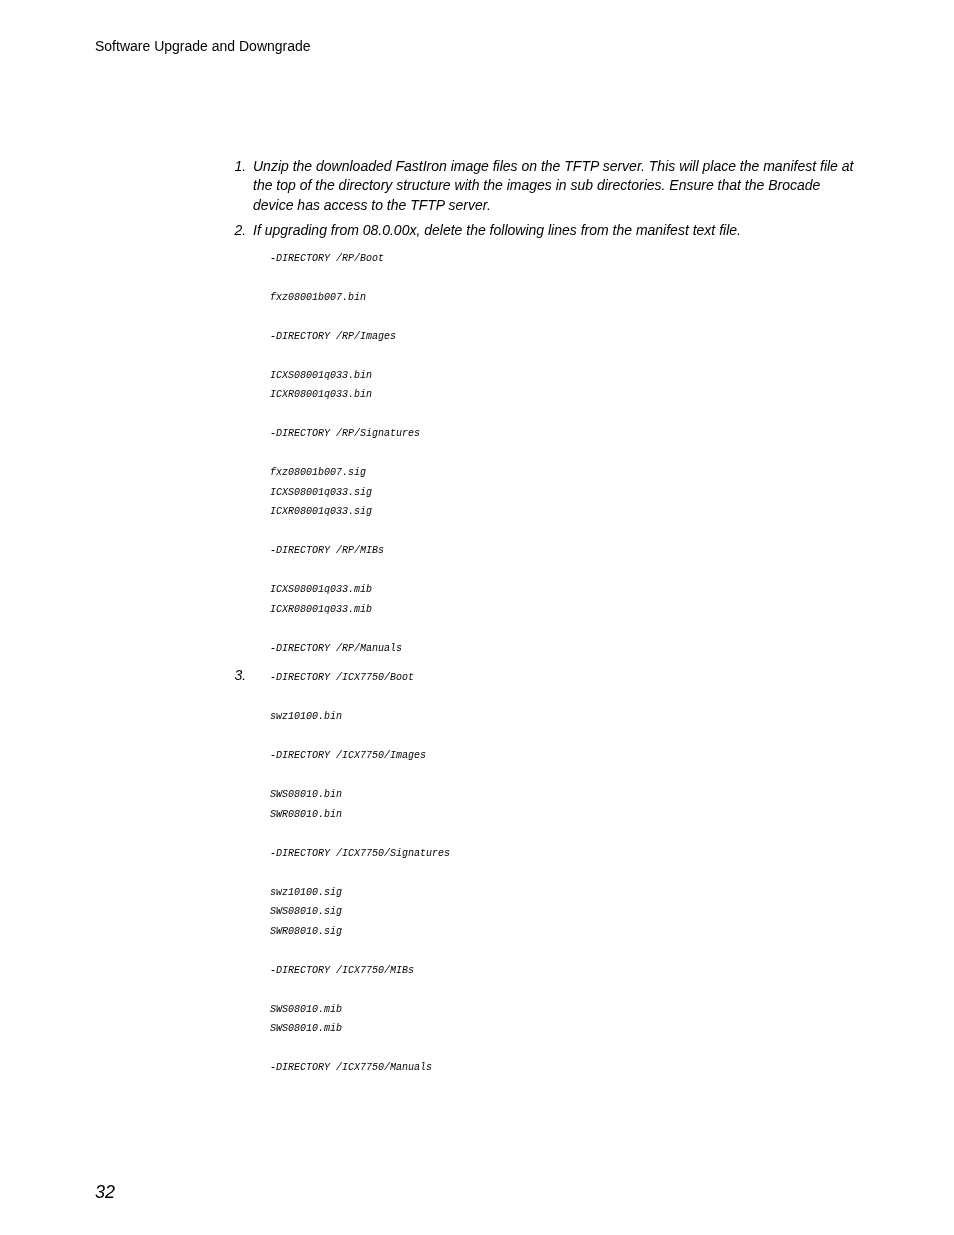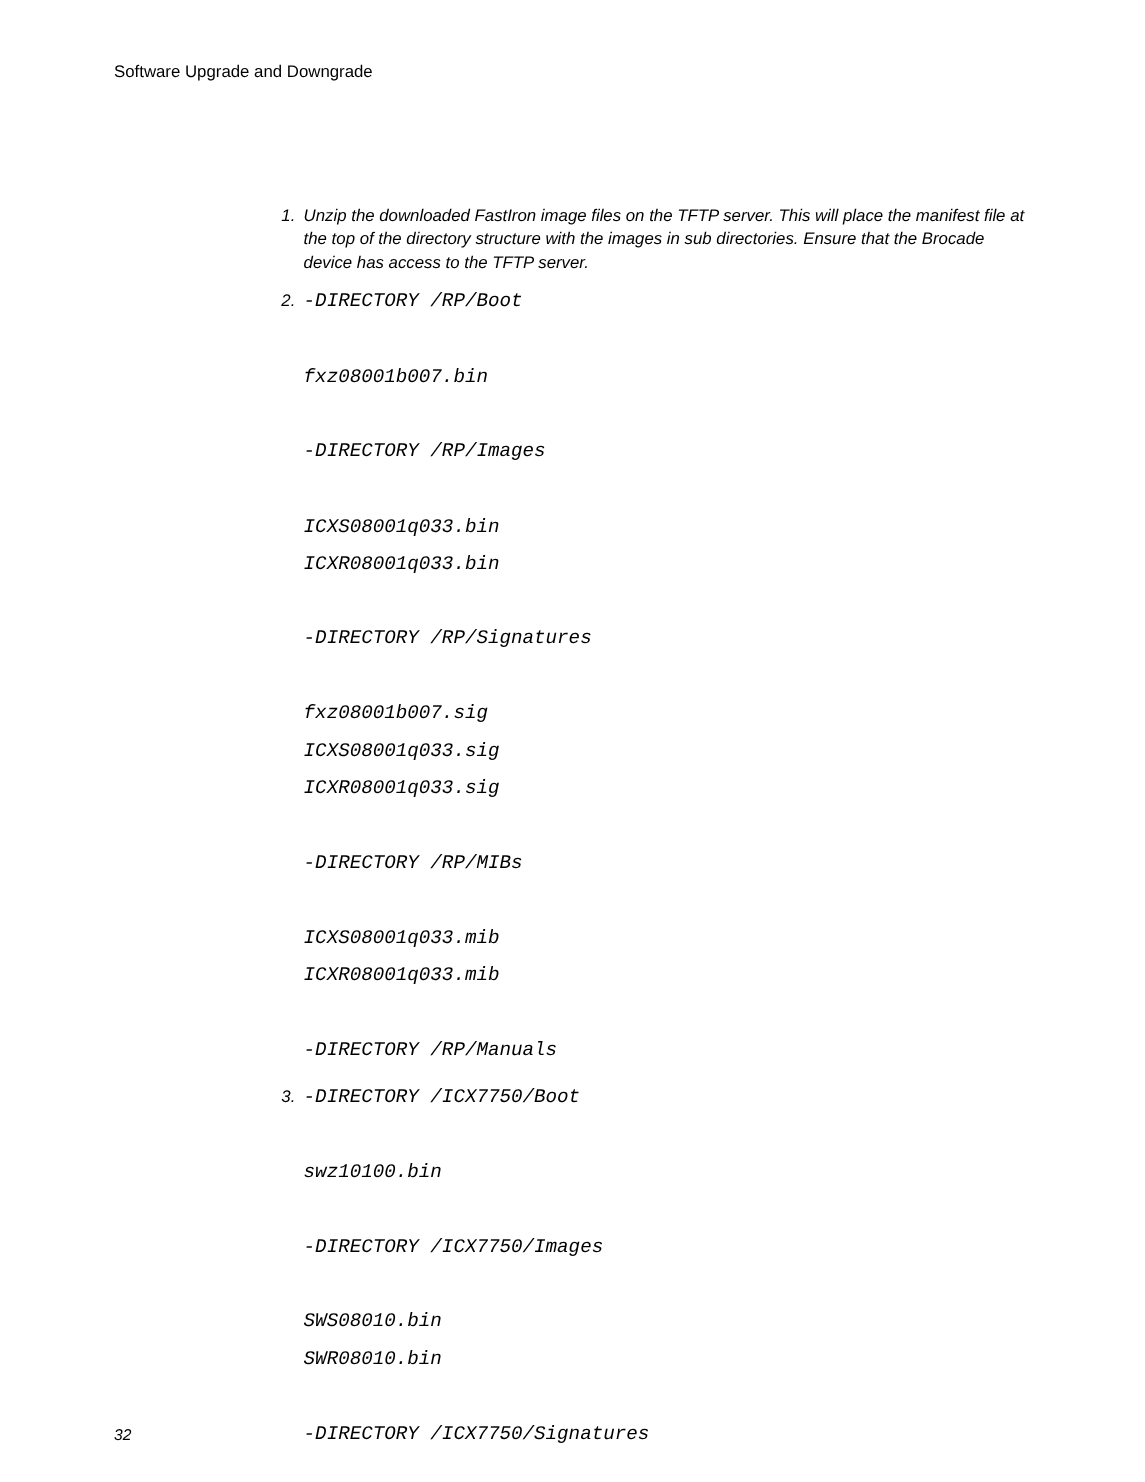--- a/index.html
+++ b/index.html
@@ -7,53 +7,53 @@
     font-size: 14px;
     color: #000;
     margin: 0;
     background: #fff;
     line-height: 1.4;
   }
   .page {
     width: 954px;
     height: 1235px;
     box-sizing: border-box;
-    padding: 50px 90px 35px 95px;
+    padding: 37px 90px 35px 95px;
     position: relative;
   }
   .header-title {
     font-size: 14px;
     margin-bottom: 100px;
   }
   .content {
     margin-left: 130px;
   }
   ol {
     margin: 0;
     padding-left: 25px;
   }
   li {
     margin-bottom: 6px;
     padding-left: 3px;
     font-style: italic;
   }
   pre {
     font-family: "Courier New", monospace;
-    font-size: 16px;
-    margin: 8px 0;
+    font-size: 10px;
+    margin: 8px 17px;
     white-space: pre;
     line-height: 1.95;
   }
   .footer {
     position: absolute;
     bottom: 30px;
     left: 95px;
     right: 90px;
     font-style: italic;
-    font-size: 13px;
+    font-size: 18px;
   }
   .footer .pagenum {
     float: left;
   }
   .footer .docinfo {
     float: right;
     text-align: right;
   }
   li.with-list-marker {
     list-style: decimal;
@@ -64,20 +64,21 @@
 
 <div class="page">
   <div class="header-title">Software Upgrade and Downgrade</div>
 
   <div class="content">
     <ol start="1">
       <li class="with-list-marker">
         <span>Unzip the downloaded FastIron image files on the TFTP server. This will place the manifest file at the top of the directory structure with the images in sub directories. Ensure that the Brocade device has access to the TFTP server.</span>
       </li>
       <li class="with-list-marker">
+        <span>If upgrading from 08.0.00x, delete the following lines from the manifest text file.</span>
         <pre>-DIRECTORY /RP/Boot
 
 fxz08001b007.bin
 
 -DIRECTORY /RP/Images
 
 ICXS08001q033.bin
 ICXR08001q033.bin
 
 -DIRECTORY /RP/Signatures

